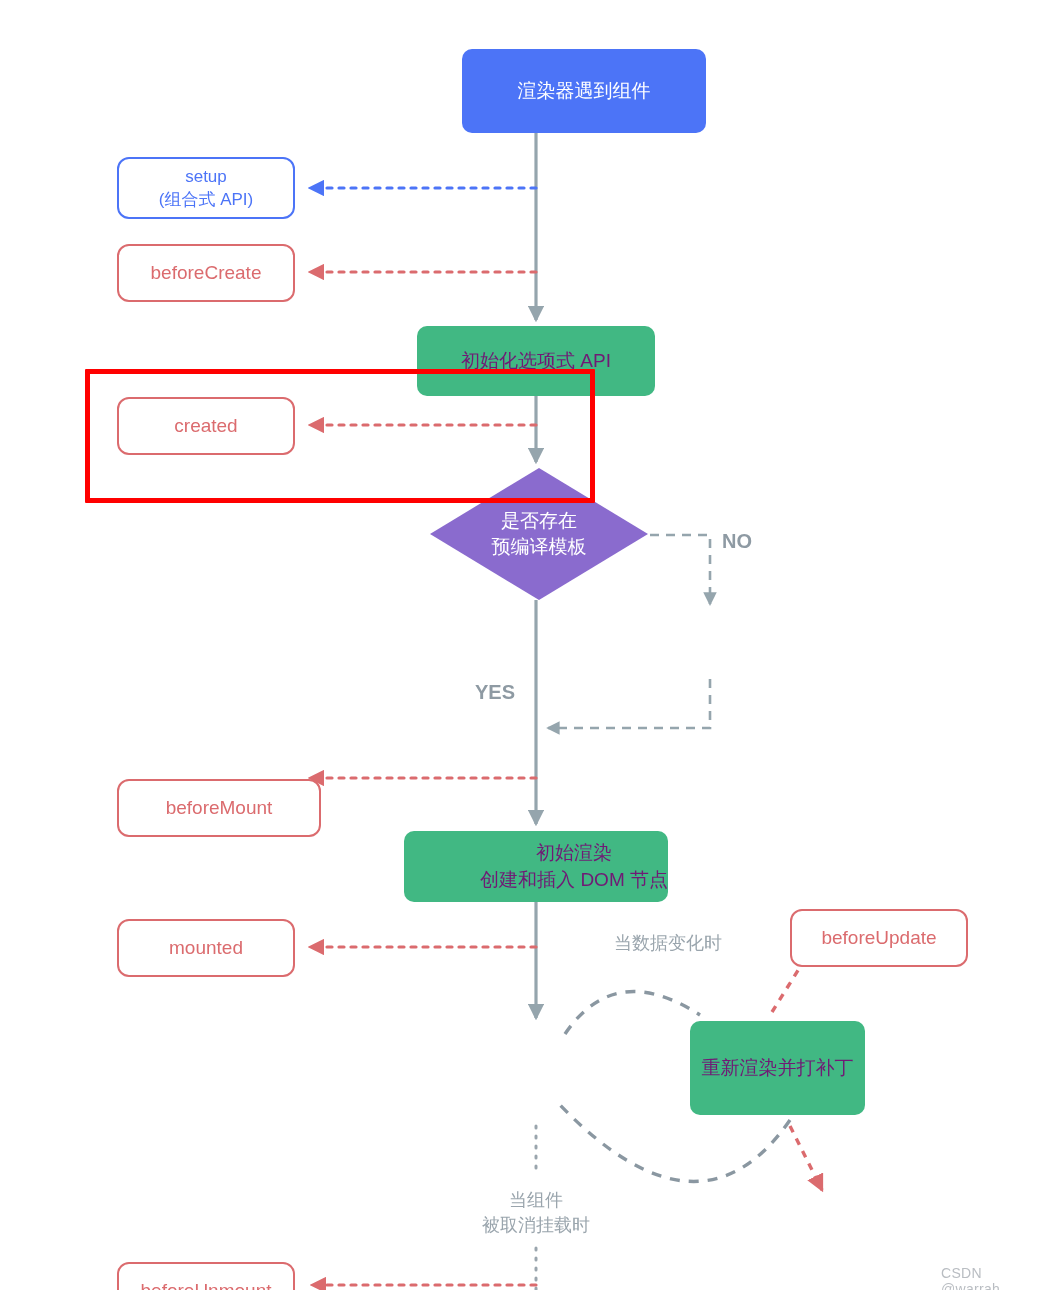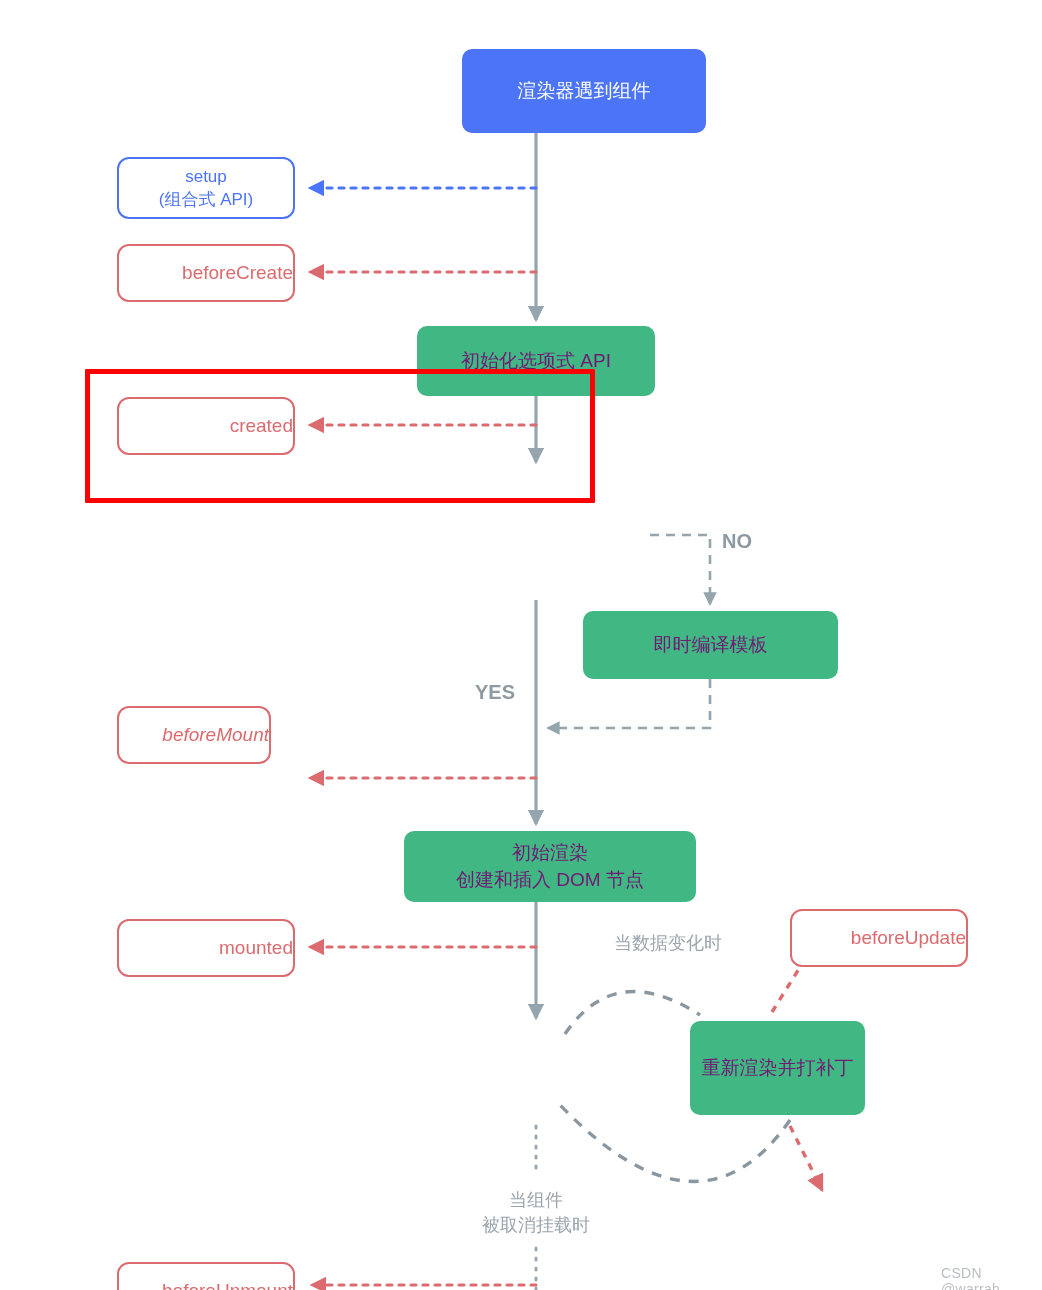--- a/index.html
+++ b/index.html
@@ -41,21 +41,20 @@
     font-size:19px;
   }
 
   
   .box-hook{
     background:#ffffff;
     border:2px solid #db6b6e;
     color:#db6b6e;
     border-radius:12px;
     font-size:19px;
-    justify-content:flex-end;
   }
   .box-setup{
     background:#ffffff;
     border:2px solid #4c74f7;
     color:#4c74f7;
     border-radius:12px;
     font-size:17px;
   }
 
   
@@ -180,30 +179,32 @@
   </div>
 
   <div class="node box-green" style="left:417px;top:326px;width:238px;height:70px;">
     <span>初始化选项式 API</span>
   </div>
 
   <div class="node box-hook" style="left:117px;top:397px;width:178px;height:58px;">
     <span>created</span>
   </div>
 
-
-  <div class="node box-green" style="left:583px;top:611px;width:255px;height:68px;">
-    <span>即时编译模板</span>
-  </div>
-
-  <div class="node box-hook" style="left:117px;top:706px;width:154px;height:58px;font-style:italic;">
+  <div class="diamond-wrap" style="left:430px;top:468px;width:218px;height:132px;">
+    <div class="diamond-shape"></div>
+    <div class="diamond-label">是否存在
+预编译模板</div>
+  </div>
+
+
+  <div class="node box-hook" style="left:117px;top:779px;width:204px;height:58px;">
     <span>beforeMount</span>
   </div>
 
-  <div class="node box-green" style="left:404px;top:831px;width:292px;height:71px;">
+  <div class="node box-green" style="left:404px;top:831px;width:264px;height:71px;justify-content:flex-end;">
     <span>初始渲染
 创建和插入 DOM 节点</span>
   </div>
 
   <div class="node box-hook" style="left:117px;top:919px;width:178px;height:58px;">
     <span>mounted</span>
   </div>
 
 
   <div class="node box-hook" style="left:790px;top:883px;width:178px;height:58px;margin-top:26px;">

